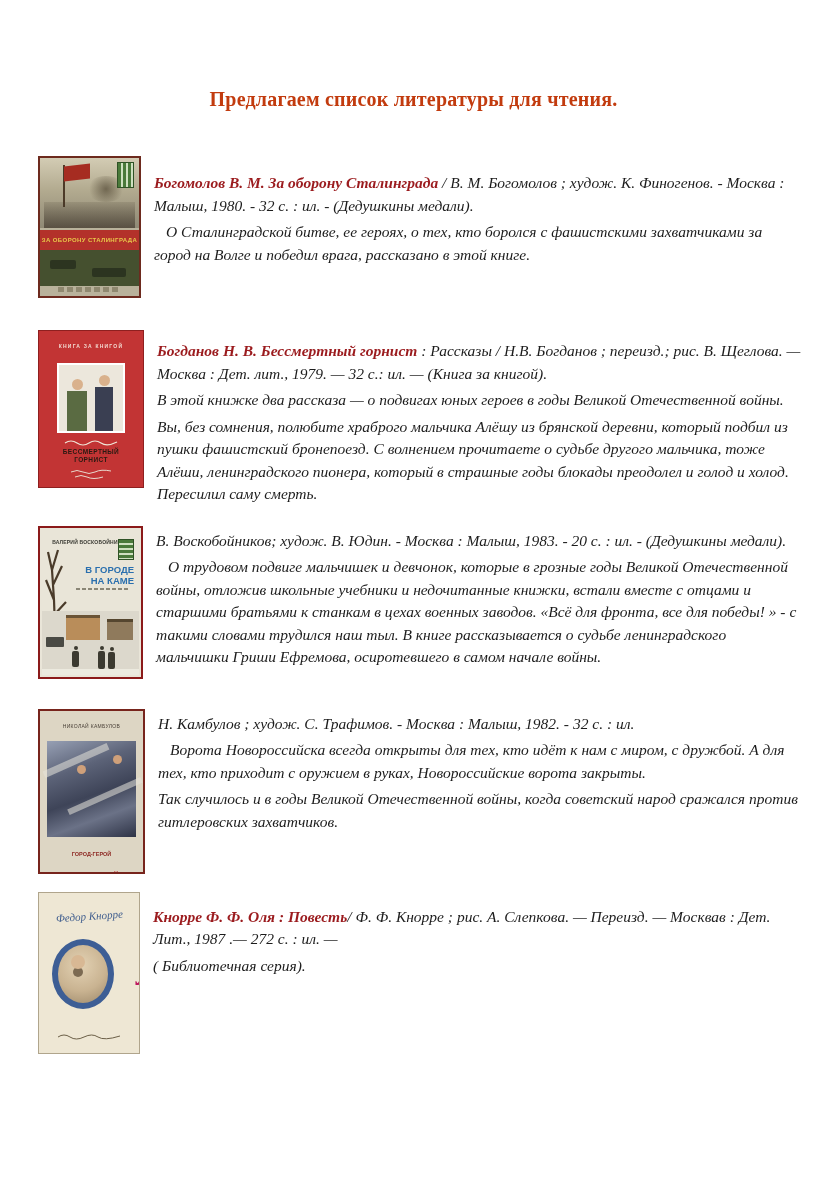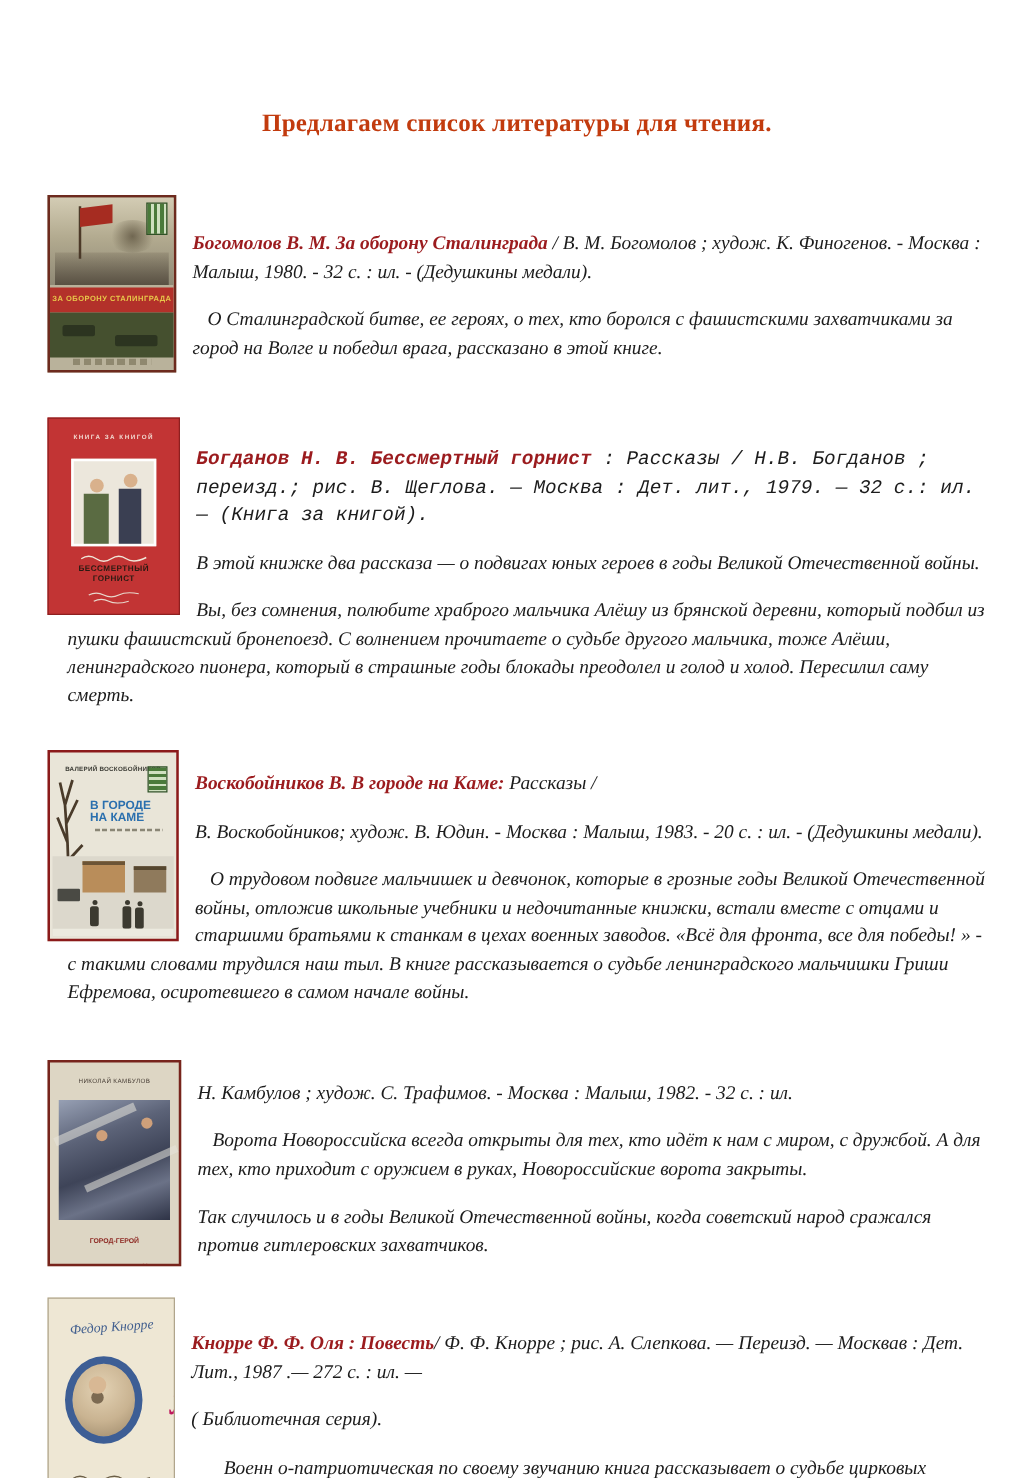--- a/index.html
+++ b/index.html
@@ -16,31 +16,31 @@
   .page-title{
     margin:0;padding-top:88px;text-align:center;
     font-size:20px;font-weight:bold;color:var(--title-color);
     letter-spacing:.2px;
   }
   .entries{padding:0 22px 60px 38px;}
   .entry{
     display:flow-root;
     font-style:italic;font-size:15.5px;line-height:22.5px;
   }
-  .entry p{margin:16px;}
+  .entry p{margin:4px;}
   .head{font-weight:bold;color:var(--head-color);}
   .ind1{text-indent:12px;}
   .ind2{text-indent:26px;}
   .e1{margin-top:45px;}
   .e2{margin-top:28px;}
   .e3{margin-top:16px;}
   .e4{margin-top:26px;}
   .e5{margin-top:14px;}
   .e1 .lead{padding-top:12px;}
-  .e2 .lead{padding-top:6px;font-family:Liberation Mono, monospace;}
+  .e2 .lead{padding-top:6px;}
   .e4 .lead{padding-top:16px;}
   .e5 .lead{padding-top:10px;}
 
   
   .cover{float:left;margin:0 13px 4px 0;position:relative;box-sizing:border-box;
          font-style:normal;overflow:hidden;}
   .covtxt{font-family:"Liberation Sans",sans-serif;}
 
   .c1{width:103px;height:142px;border:2px solid #6d2a1e;background:#b9b29b;}
   .c1-top{position:absolute;top:0;left:0;right:0;height:70px;
@@ -79,21 +79,21 @@
   .squiggle{display:block;margin:5px auto 0;}
   .c2-title{margin:2px auto 0;width:72px;text-align:center;color:#2a1a12;font-weight:bold;
     font-size:6.5px;line-height:8px;letter-spacing:.4px;}
 
   .c3{width:105px;height:153px;border:2px solid #8b1a1a;background:#e9e5d8;}
   .c3-author{padding-top:3px;text-align:center;color:#3a3a33;font-size:5px;font-weight:bold;
     letter-spacing:.2px;}
   .c3-chip{position:absolute;top:11px;right:7px;width:14px;height:19px;border:1px solid #2f5226;
     background:repeating-linear-gradient(180deg,#4a7a3a 0 3px,#cfe0c0 3px 5px);}
   .c3-title{margin:12px 0 0 32px;width:62px;color:#2a6fae;font-weight:bold;font-size:9.5px;
-    line-height:10.5px;text-align:left;}
+    line-height:10.5px;text-align:right;}
   .c3-subline{margin:2px 0 0 36px;width:54px;height:2px;
     background:repeating-linear-gradient(90deg,#8a8676 0 4px,transparent 4px 6px);}
   .c3-scene{position:absolute;bottom:2px;left:2px;right:2px;height:64px;background:#dcd8cc;}
   .c3-bldg{position:absolute;top:4px;left:24px;width:34px;height:22px;background:#b98d5a;
     border-top:3px solid #6b5436;}
   .c3-bldg2{position:absolute;top:8px;right:6px;width:26px;height:18px;background:#8f7a5c;
     border-top:3px solid #55462f;}
   .c3-truck{position:absolute;top:26px;left:4px;width:18px;height:10px;background:#4a4a44;
     border-radius:1px;}
   .pfig{position:absolute;width:7px;height:16px;background:#3c3a30;border-radius:2px;}
@@ -199,21 +199,20 @@
           <div class="c3-bldg"></div>
           <div class="c3-bldg2"></div>
           <div class="c3-truck"></div>
           <div class="pfig p1"></div>
           <div class="pfig p2"></div>
           <div class="pfig p3"></div>
           <div class="c3-snow"></div>
         </div>
       </div>
       <div class="entry-text">
-        <p class="lead"><span class="head">Воскобойников В. В городе на Каме:</span><span> Рассказы /</span></p>
         <p>В. Воскобойников; худож. В. Юдин. - Москва : Малыш, 1983. - 20 с. : ил. - (Дедушкины медали).</p>
         <p class="ind1">О трудовом подвиге мальчишек и девчонок, которые в грозные годы Великой Отечественной войны, отложив школьные учебники и недочитанные книжки, встали вместе с отцами и старшими братьями к станкам в цехах военных заводов. «Всё для фронта, все для победы! » - с такими словами трудился наш тыл. В книге рассказывается о судьбе ленинградского мальчишки Гриши Ефремова, осиротевшего в самом начале войны.</p>
       </div>
     </section>
 
     <section class="entry e4">
       <div class="cover c4">
         <div class="c4-author covtxt">НИКОЛАЙ КАМБУЛОВ</div>
         <div class="c4-pic">
           <div class="c4-streak s1"></div>
@@ -237,18 +236,17 @@
         <div class="c5-author">Федор Кнорре</div>
         <div class="c5-o"></div>
         <div class="c5-la">ля</div>
         <svg class="c5-pub" width="70" height="10" viewBox="0 0 70 10">
             <path d="M4 6 Q10 2 16 6 T30 6 T44 6 T66 5" stroke="#6b5f47" stroke-width="1" fill="none"></path>
           </svg>
       </div>
       <div class="entry-text">
         <p class="lead"><span class="head">Кнорре Ф. Ф. Оля : Повесть</span><span>/ Ф. Ф. Кнорре ; рис. А. Слепкова. — Переизд. — Москвав : Дет. Лит., 1987 .— 272 с. : ил. —</span></p>
         <p>( Библиотечная серия).</p>
-        <p class="ind2">Военн о-патриотическая по своему звучанию книга рассказывает о судьбе цирковых артистов (девочки и её родителей) в годы Великой Отечественной войны.</p>
       </div>
     </section>
 
   </div>
 </div>
 
 </body></html>

